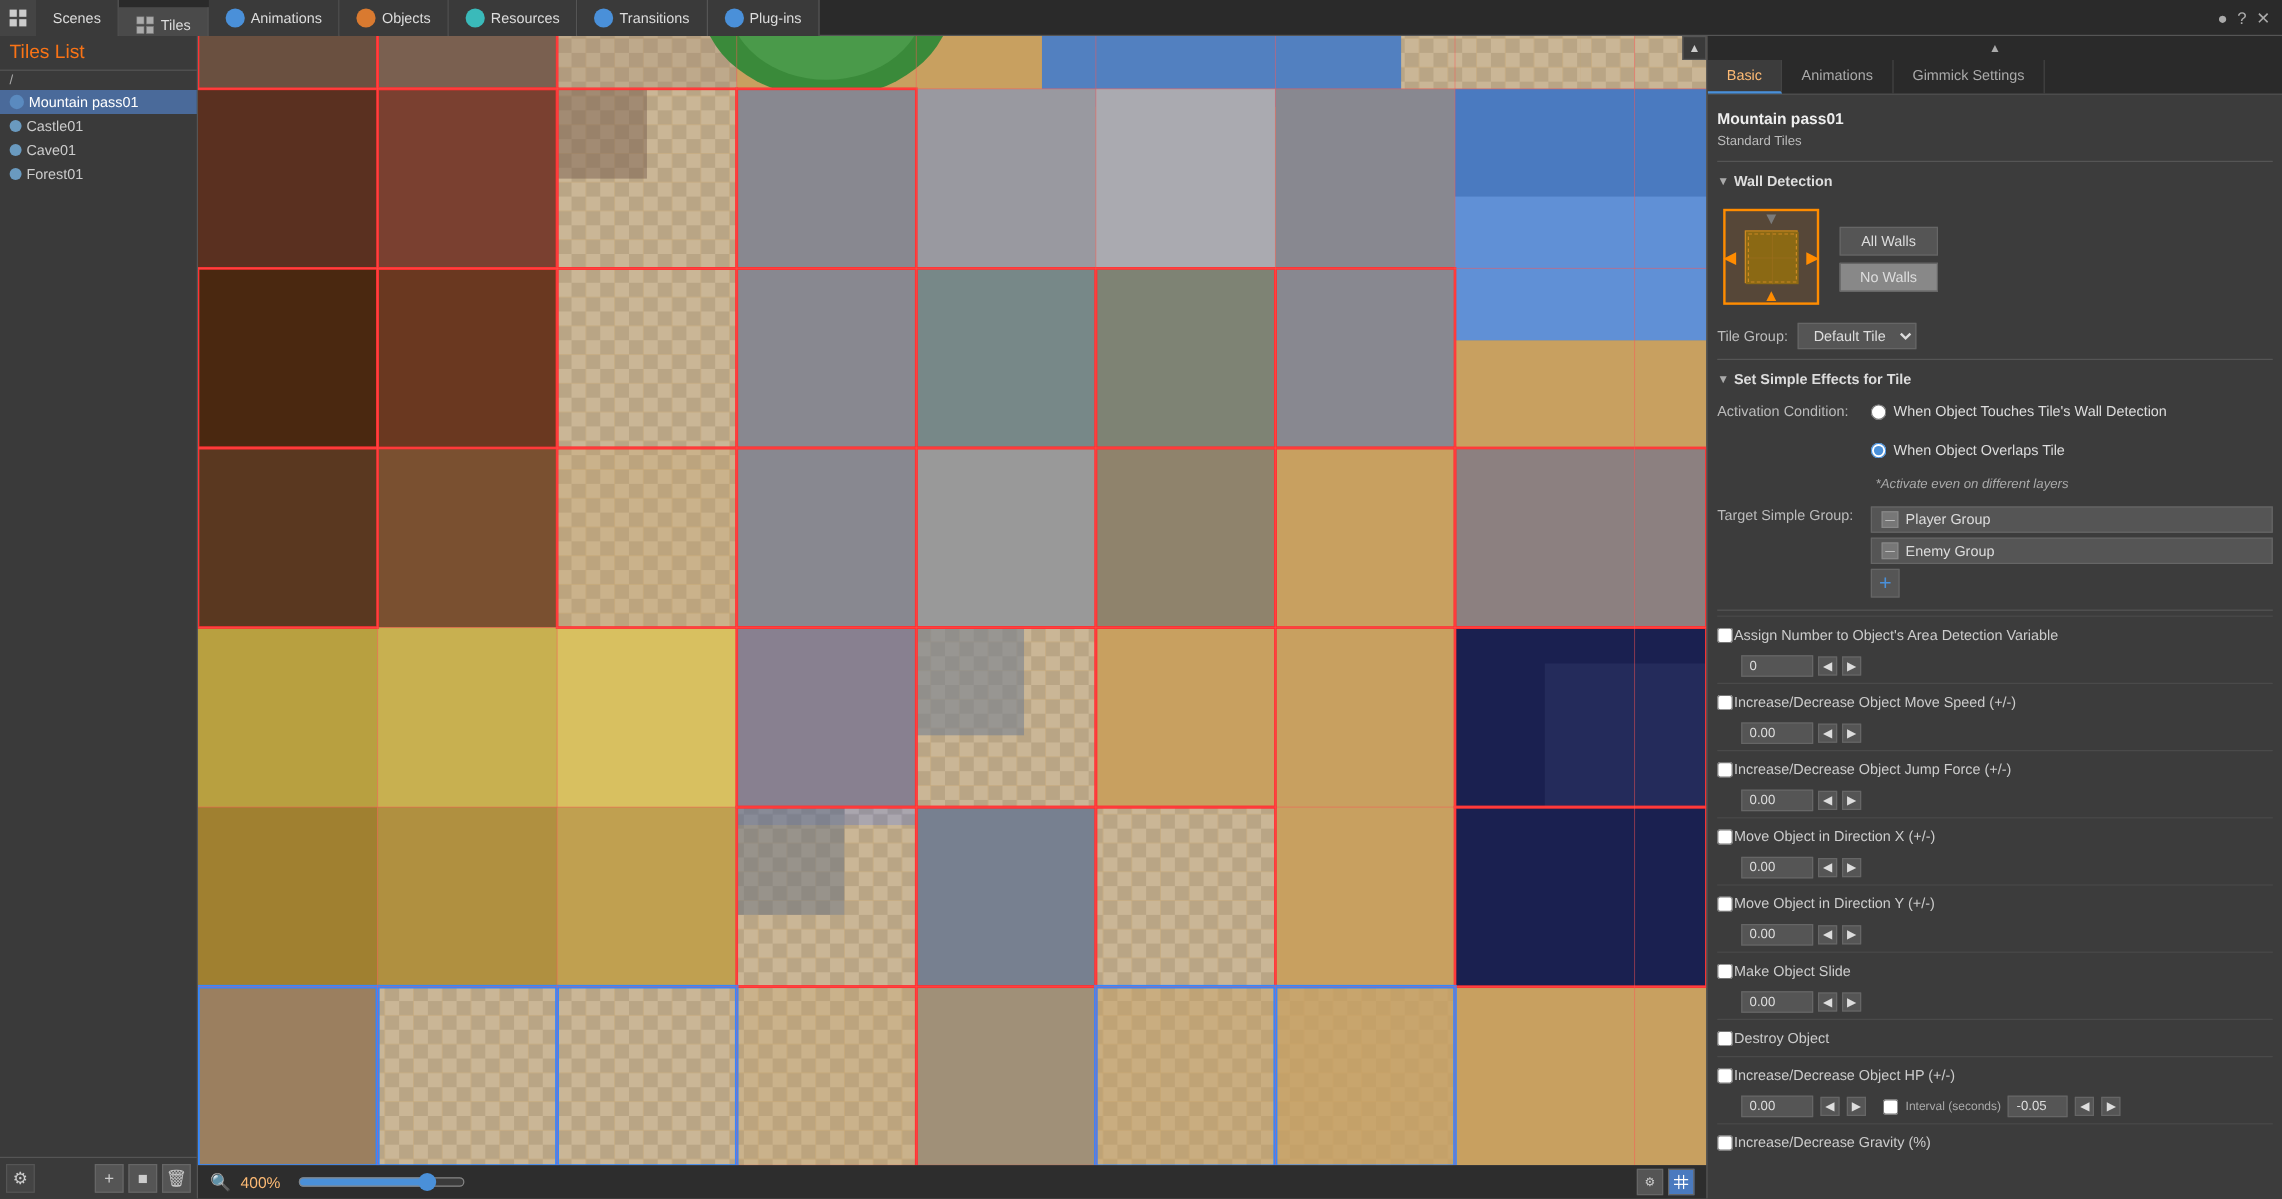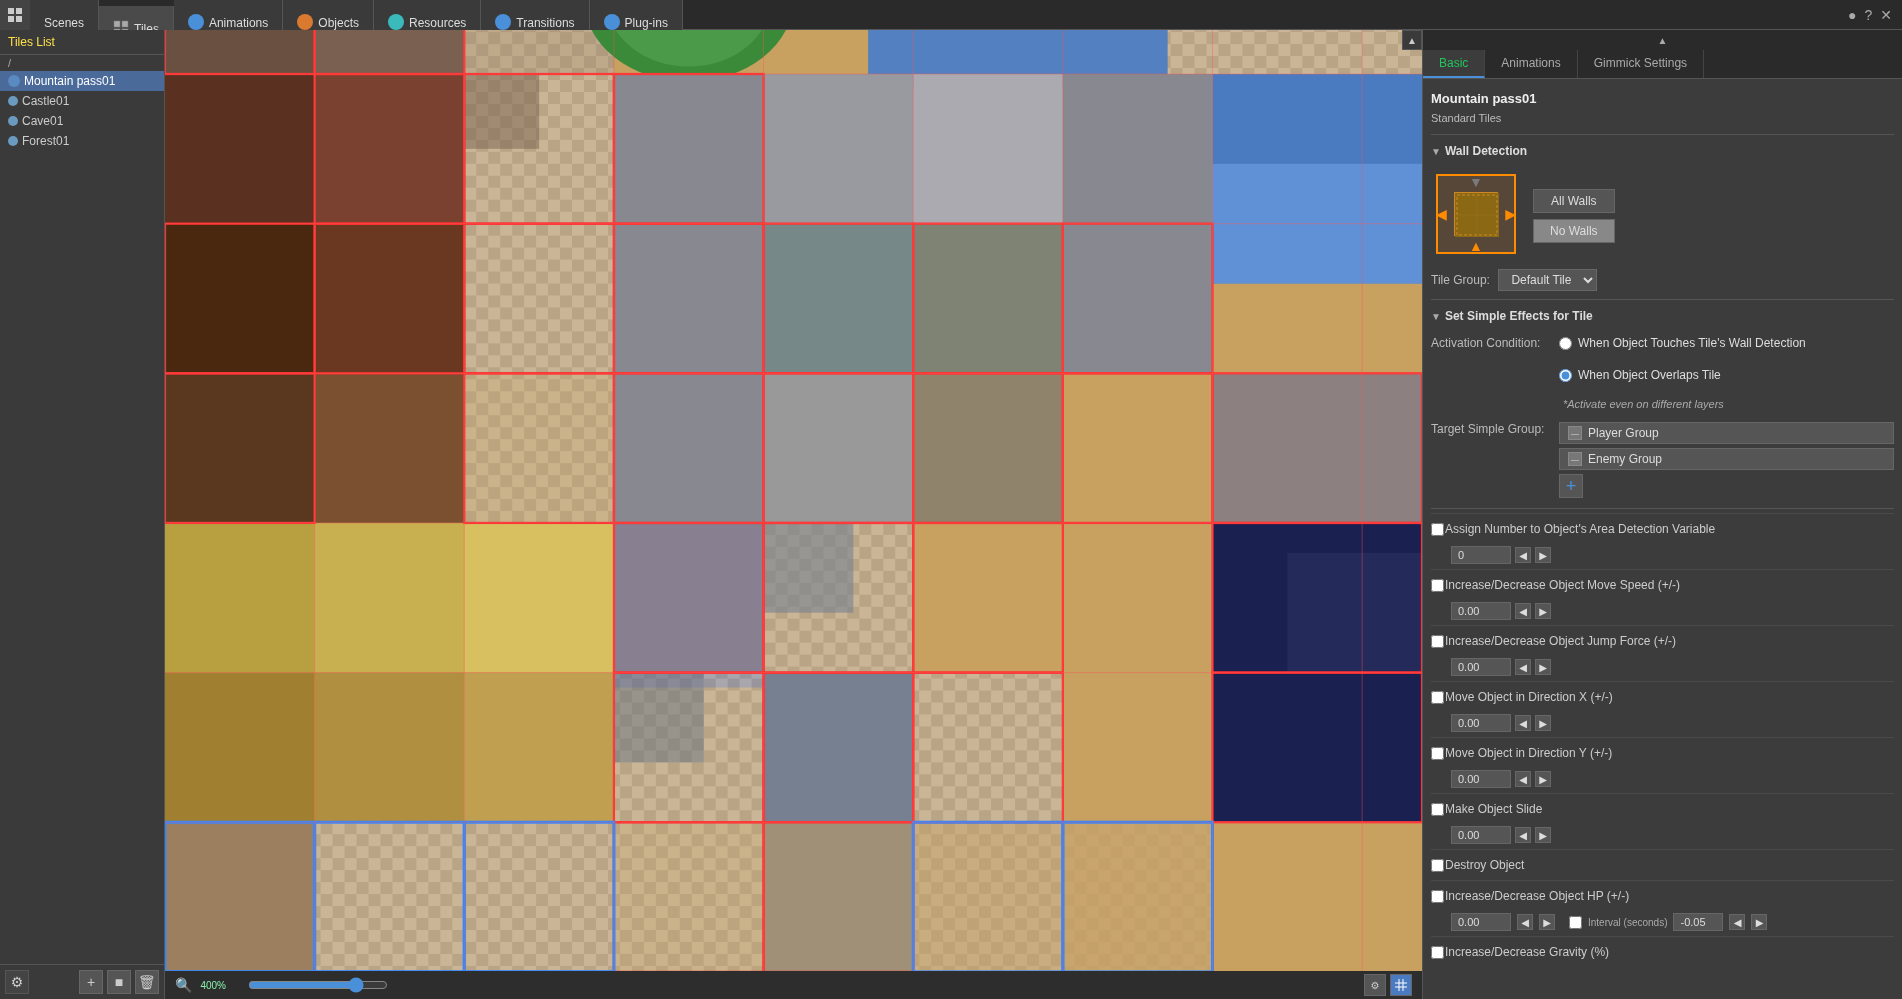--- a/index.html
+++ b/index.html
@@ -1,34 +1,34 @@
 <!DOCTYPE html>
 <html><head>
   <meta charset="utf-8">
   <style>
     * { box-sizing: border-box; margin: 0; padding: 0; }
     body { background: #3c3c3c; color: #ddd; font-family: Arial, sans-serif; font-size: 12px; width: 1902px; height: 999px; overflow: hidden; }
 
     
     .top-bar { display: flex; align-items: center; height: 30px; background: #2a2a2a; border-bottom: 1px solid #555; }
     .top-bar-logo { width: 30px; height: 30px; background: #444; display: flex; align-items: center; justify-content: center; color: #ccc; font-size: 14px; }
-    .top-bar-tab { display: flex; align-items: flex-end; padding: 0 14px; height: 30px; background: #3a3a3a; border-right: 1px solid #555; cursor: pointer; color: #ddd; font-size: 12px; gap: 5px; }
+    .top-bar-tab { display: flex; align-items: center; padding: 0 14px; height: 30px; background: #3a3a3a; border-right: 1px solid #555; cursor: pointer; color: #ddd; font-size: 12px; gap: 5px; }
     .top-bar-tab.active { background: #4a4a4a; margin-top: 12px; }
     .tab-icon { width: 16px; height: 16px; border-radius: 50%; display: inline-block; }
     .tab-icon.blue { background: #4a90d9; }
     .tab-icon.orange { background: #d97a30; }
     .tab-icon.teal { background: #3ababa; }
     .top-bar-right { margin-left: auto; display: flex; align-items: center; gap: 8px; padding-right: 10px; color: #aaa; font-size: 14px; }
 
     
     .main-layout { display: flex; height: calc(999px - 30px); }
 
     
     .left-sidebar { width: 165px; background: #3a3a3a; border-right: 1px solid #555; display: flex; flex-direction: column; }
-    .sidebar-header { padding: 5px 8px; font-size: 12px; color: #fde047; border-bottom: 1px solid #555; }
+    .sidebar-header { padding: 5px 8px; font-size: 16px; color: #f97316; border-bottom: 1px solid #555; }
     .sidebar-breadcrumb { padding: 2px 8px; font-size: 11px; color: #aaa; }
     .sidebar-item { display: flex; align-items: center; padding: 3px 8px; cursor: pointer; color: #ccc; font-size: 12px; gap: 4px; }
     .sidebar-item.active { background: #4a6a9a; color: #fff; }
     .sidebar-item-icon { width: 12px; height: 12px; border-radius: 50%; background: #5a8abf; display: inline-block; flex-shrink: 0; }
     .sidebar-item-icon.small { width: 10px; height: 10px; border-radius: 50%; background: #6a9abf; }
 
     
     .left-bottom { margin-top: auto; display: flex; align-items: center; padding: 5px; border-top: 1px solid #555; gap: 5px; }
     .bottom-btn { width: 24px; height: 24px; background: #555; border: 1px solid #666; display: flex; align-items: center; justify-content: center; cursor: pointer; color: #ccc; font-size: 14px; }
     .gear-btn { width: 24px; height: 24px; background: #444; border: 1px solid #555; display: flex; align-items: center; justify-content: center; cursor: pointer; color: #ccc; font-size: 14px; }
@@ -43,21 +43,21 @@
 
     
     .right-panel { width: 480px; background: #3c3c3c; border-left: 1px solid #555; display: flex; flex-direction: column; overflow-y: auto; }
     .right-panel::-webkit-scrollbar { width: 8px; }
     .right-panel::-webkit-scrollbar-track { background: #2a2a2a; }
     .right-panel::-webkit-scrollbar-thumb { background: #666; }
 
     
     .right-tabs { display: flex; border-bottom: 1px solid #555; background: #2a2a2a; }
     .right-tab { padding: 6px 16px; cursor: pointer; color: #aaa; font-size: 12px; border-right: 1px solid #444; }
-    .right-tab.active { background: #3c3c3c; color: #22c55e; border-bottom: 2px solid #4a90d9; }
+    .right-tab.active { background: #3c3c3c; color: #fdba74; border-bottom: 2px solid #4a90d9; }
 
     
     .right-content { padding: 8px; flex: 1; }
     .panel-title { font-size: 13px; color: #eee; padding: 4px 0; font-weight: bold; }
     .panel-subtitle { font-size: 11px; color: #bbb; padding: 2px 0 6px 0; }
 
     .section-header { display: flex; align-items: center; gap: 4px; padding: 5px 0 5px 0; cursor: pointer; }
     .section-arrow { color: #aaa; font-size: 10px; }
     .section-title { font-size: 12px; color: #ddd; font-weight: bold; }
 
@@ -356,21 +356,21 @@
             <rect x="8" y="8" width="8" height="8" fill="#aaa"></rect>
             <rect x="8" y="0" width="8" height="8" fill="#ccc"></rect>
             <rect x="0" y="8" width="8" height="8" fill="#ccc"></rect>
           </pattern>
         </defs>
       </svg>
     </div>
 
     <div class="canvas-bottom">
       <span style="color:#ccc; font-size:14px;">🔍</span>
-      <span style="color:#86efac; font-size:10px; min-width:40px;">400%</span>
+      <span style="color:#fdba74; font-size:13px; min-width:40px;">400%</span>
       <input type="range" min="0" max="100" value="80" style="width: 140px; accent-color: rgb(74, 144, 217);">
       <div class="canvas-right-icons">
         <div class="canvas-icon-btn">
           <span>⚙</span>
         </div>
         <div class="canvas-icon-btn" style="background:#4a7abf;">
           <svg width="12" height="12" viewBox="0 0 12 12">
               <line x1="4" y1="0" x2="4" y2="12" stroke="#fff" stroke-width="1"></line>
               <line x1="8" y1="0" x2="8" y2="12" stroke="#fff" stroke-width="1"></line>
               <line x1="0" y1="4" x2="12" y2="4" stroke="#fff" stroke-width="1"></line>

